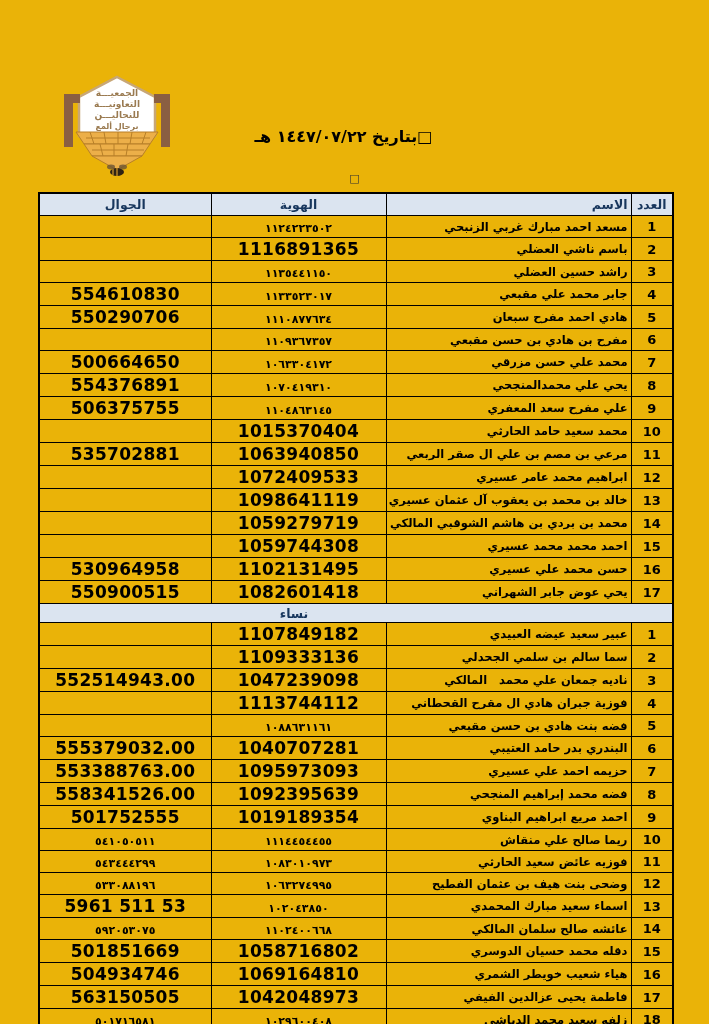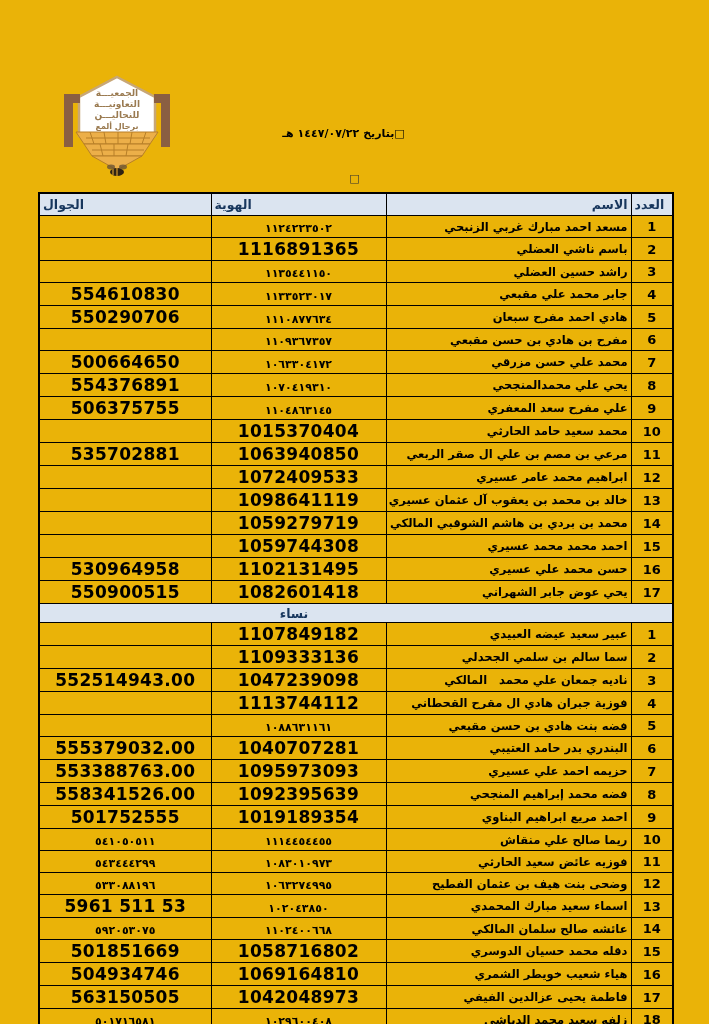--- a/index.html
+++ b/index.html
@@ -8,41 +8,41 @@
     background:#eab308; overflow:hidden;
     font-family:"DejaVu Sans", sans-serif; color:#000;
   }
   .title {
     position:absolute; top:78px; left:0; right:0;
     text-align:center; font-weight:bold; font-size:15px; direction:rtl;
   }
   .logo { position:absolute; left:56px; top:74px; width:122px; height:106px; }
   .date-line {
     position:absolute; top:127px; left:0; right:22px; text-align:center;
-    direction:rtl; font-weight:bold; font-size:11px;
+    direction:rtl; font-weight:bold; font-size:16px;
   }
   .duration-line {
     position:absolute; top:150px; left:0; right:150px; text-align:center;
     direction:rtl; font-weight:bold; font-size:13px;
   }
   .tofu-center {
     position:absolute; top:172px; left:0; right:0; text-align:center;
     font-size:11px; color:#333;
   }
   table.roster {
     position:absolute; top:192px; left:38px; width:634px;
     border-collapse:collapse; direction:rtl; table-layout:fixed;
   }
   table.roster, table.roster td, table.roster th { border:1px solid #000; }
   table.roster { border-width:2px; }
   th {
     background:#dbe4f0; color:#17365d; font-weight:bold; font-size:12.5px;
     height:19px; padding:1px 3px;
   }
-  th.c-count, th.c-id, th.c-mobile { text-align:left; }
+  th.c-count, th.c-id, th.c-mobile { text-align:center; }
   th.c-name { text-align:right; }
   td.section-cell {
     background:#dbe4f0; color:#17365d; font-weight:bold; font-size:12.5px;
     text-align:center; height:18px; padding:0;
   }
   td.section-cell .offset { position:relative; right:62px; }
   tr.data-row { height:21px; }
   td { padding:1px 3px; overflow:hidden; white-space:nowrap; }
   td.count { text-align:center; font-weight:bold; font-size:13px; }
   td.name  { text-align:right; font-weight:bold; font-size:11.5px; }

